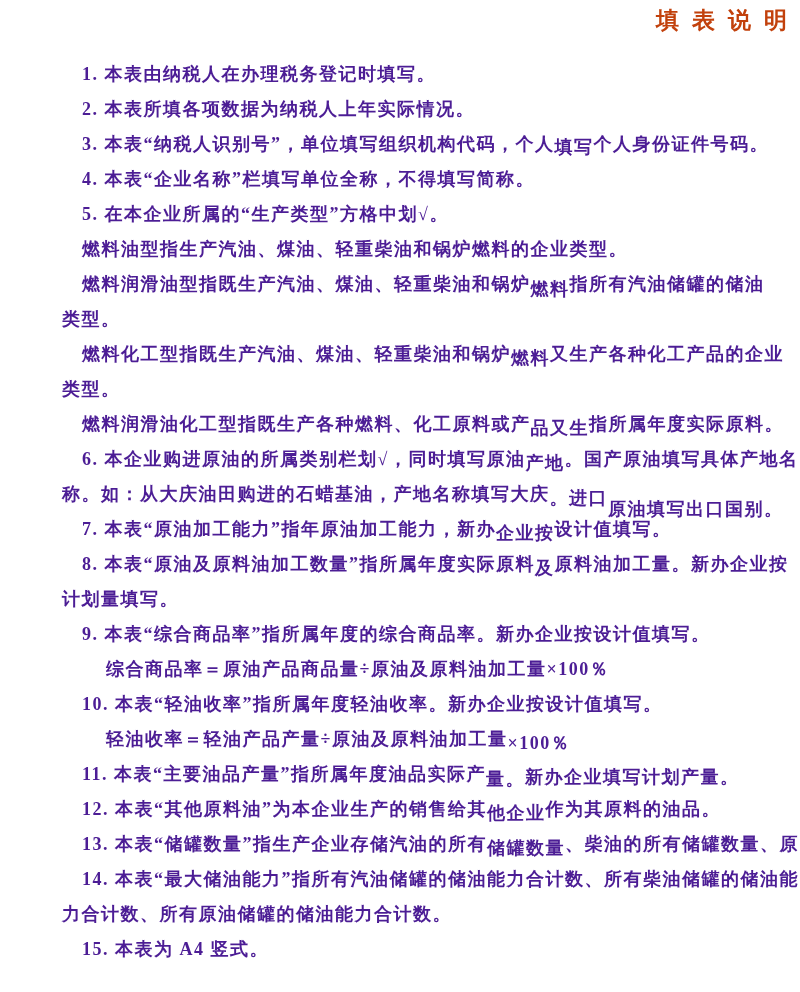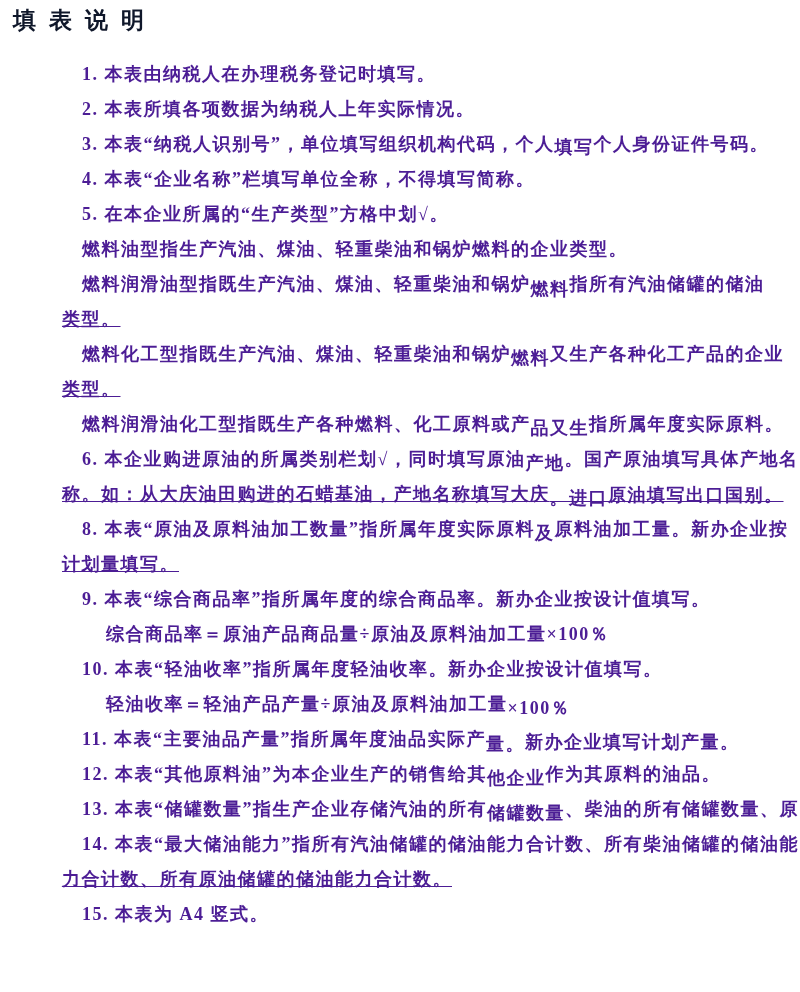--- a/index.html
+++ b/index.html
@@ -18,46 +18,46 @@
   .page {
     position: absolute;
     inset: 0;
     background: #ffffff;
   }
   .doc-title {
     position: absolute;
     top: 5px;
     left: 0;
     width: 100%;
-    text-align: left;
+    text-align: right;
     font-size: 23px;
     font-weight: bold;
     letter-spacing: 13px;
     text-indent: 13px;
-    color: #0f172a;
+    color: #c2410c;
     white-space: nowrap;
   }
   .content {
     position: absolute;
     top: 57px;
     left: 0;
     width: 800px;
   }
   .line {
     height: 35px;
     line-height: 35px;
     font-size: 18px;
     font-weight: 600;
     letter-spacing: 1.5px;
     white-space: nowrap;
     color: #4c1d95;
     margin-left: 44px;
   }
   .line.item    { padding-left: 38px; }
-  .line.cont    { padding-left: 18px; text-decoration: underline;  }
+  .line.cont    { padding-left: 18px;  }
   .line.formula { padding-left: 62px; }
   .line span { position: relative; }
 </style>
 </head>
 <body>
 
 <div class="page">
   <div class="doc-title">填表说明</div>
   <div class="content" id="content">
       <div class="line item"><span>1. 本表由纳税人在办理税务登记时填写。</span></div>
@@ -65,21 +65,22 @@
       <div class="line item"><span>3. 本表“纳税人识别号”，单位填写组织机构代码，个人</span><span style="top: 3px;">填写</span><span>个人身份证件号码。</span></div>
       <div class="line item"><span>4. 本表“企业名称”栏填写单位全称，不得填写简称。</span></div>
       <div class="line item"><span>5. 在本企业所属的“生产类型”方格中划√。</span></div>
       <div class="line item"><span>燃料油型指生产汽油、煤油、轻重柴油和锅炉燃料的企业类型。</span></div>
       <div class="line item"><span>燃料润滑油型指既生产汽油、煤油、轻重柴油和锅炉</span><span style="top: 5px;">燃料</span><span>指所有汽油储罐的储油</span></div>
       <div class="line cont"><span>类型。</span></div>
       <div class="line item"><span>燃料化工型指既生产汽油、煤油、轻重柴油和锅炉</span><span style="top: 4px;">燃料</span><span>又生产各种化工产品的企业</span></div>
       <div class="line cont"><span>类型。</span></div>
       <div class="line item"><span>燃料润滑油化工型指既生产各种燃料、化工原料或产</span><span style="top: 4px;">品又生</span><span>指所属年度实际原料。</span></div>
       <div class="line item"><span>6. 本企业购进原油的所属类别栏划√，同时填写原油</span><span style="top: 4px; text-align: right;">产地</span><span>。国产原油填写具体产地名</span></div>
-      <div class="line cont"><span>称。如：从大庆油田购进的石蜡基油，产地名称填写大庆</span><span style="top: 4px;">。进口</span><span style="top: 1px;">原油填写出口国别。</span></div>
+      <div class="line cont"><span>称。如：从大庆油田购进的石蜡基油，产地名称填写大庆</span><span style="top: 4px;">。进口</span><span style="top: 15px;">原油填写出口国别。</span></div>
+      <div class="line item"><span>7. 本表“原油加工能力”指年原油加工能力，新办</span><span style="top: 4px;">企业按</span><span>设计值填写。</span></div>
       <div class="line item"><span>8. 本表“原油及原料油加工数量”指所属年度实际原料</span><span style="top: 4px;">及</span><span>原料油加工量。新办企业按</span></div>
       <div class="line cont"><span>计划量填写。</span></div>
       <div class="line item"><span>9. 本表“综合商品率”指所属年度的综合商品率。新办企业按设计值填写。</span></div>
       <div class="line formula"><span>综合商品率＝原油产品商品量÷原油及原料油加工量×100％</span></div>
       <div class="line item"><span>10. 本表“轻油收率”指所属年度轻油收率。新办企业按设计值填写。</span></div>
       <div class="line formula"><span>轻油收率＝轻油产品产量÷原油及原料油加工量</span><span style="top: 4px;">×100％</span></div>
       <div class="line item"><span>11. 本表“主要油品产量”指所属年度油品实际产</span><span style="top: 5px;">量。</span><span style="top: 3px;">新办企业填写计划产量。</span></div>
       <div class="line item"><span>12. 本表“其他原料油”为本企业生产的销售给其</span><span style="top: 4px;">他企业</span><span>作为其原料的油品。</span></div>
       <div class="line item"><span>13. 本表“储罐数量”指生产企业存储汽油的所有</span><span style="top: 4px;">储罐数量</span><span>、柴油的所有储罐数量、原</span></div>
       <div class="line item"><span>14. 本表“最大储油能力”指所有汽油储罐的储油</span><span style="top: 0;">能力合</span><span>计数、所有柴油储罐的储油能</span></div>

